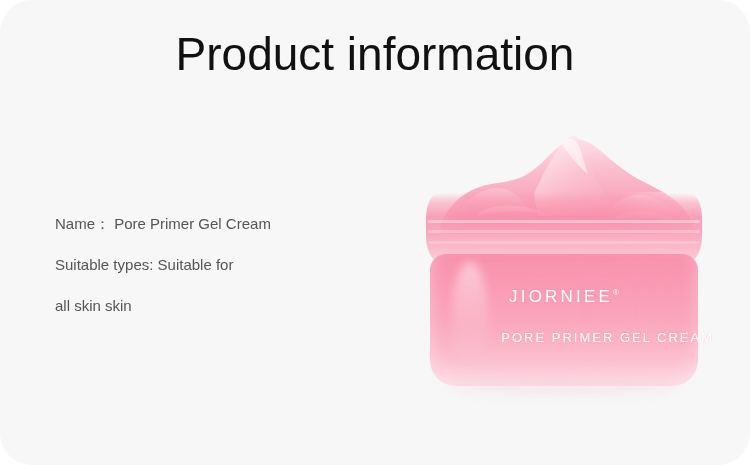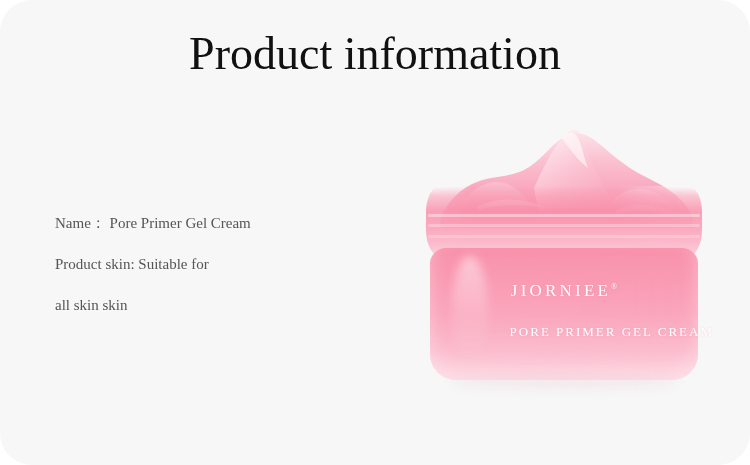--- a/index.html
+++ b/index.html
@@ -11,21 +11,20 @@
     font-family: "Liberation Sans", sans-serif;
   }
 
   #card {
     position: relative;
     width: 750px;
     height: 465px;
     background: #f7f7f7;
     border-radius: 32px;
     overflow: hidden;
-    font-family: Liberation Serif, serif;
   }
 
   
   #title {
     position: absolute;
     left: 0;
     top: 28px;
     width: 750px;
     text-align: center;
     font-size: 46px;
@@ -47,21 +46,21 @@
     line-height: 41px;
     color: #555555;
     white-space: pre;
     font-weight: 400;
   }
 
   
   #product {
     position: absolute;
     left: 414px;
-    top: 118px;
+    top: 124px;
     width: 300px;
     height: 275px;
   }
 
   
   .gel {
     position: absolute;
     left: 24px;
     top: 0px;
     width: 258px;
@@ -185,21 +184,21 @@
 </style>
 </head>
 <body>
 
 <div id="card">
 
   <div id="title">Product information</div>
 
   <div id="specs">
     <div class="spec-line">Name： Pore Primer Gel Cream</div>
-    <div class="spec-line">Product skin: Suitable for</div>
+    <div class="spec-line">Suitable types: Suitable for</div>
     <div class="spec-line">all skin skin</div>
   </div>
 
   <div id="product">
 
     <div class="gel">
       <svg width="258" height="112" viewBox="0 0 258 112" aria-hidden="true">
         <defs>
           <linearGradient id="gelA" x1="0" y1="0" x2="0" y2="1">
             <stop offset="0%" stop-color="#fddfe7" stop-opacity="0.95"></stop>

